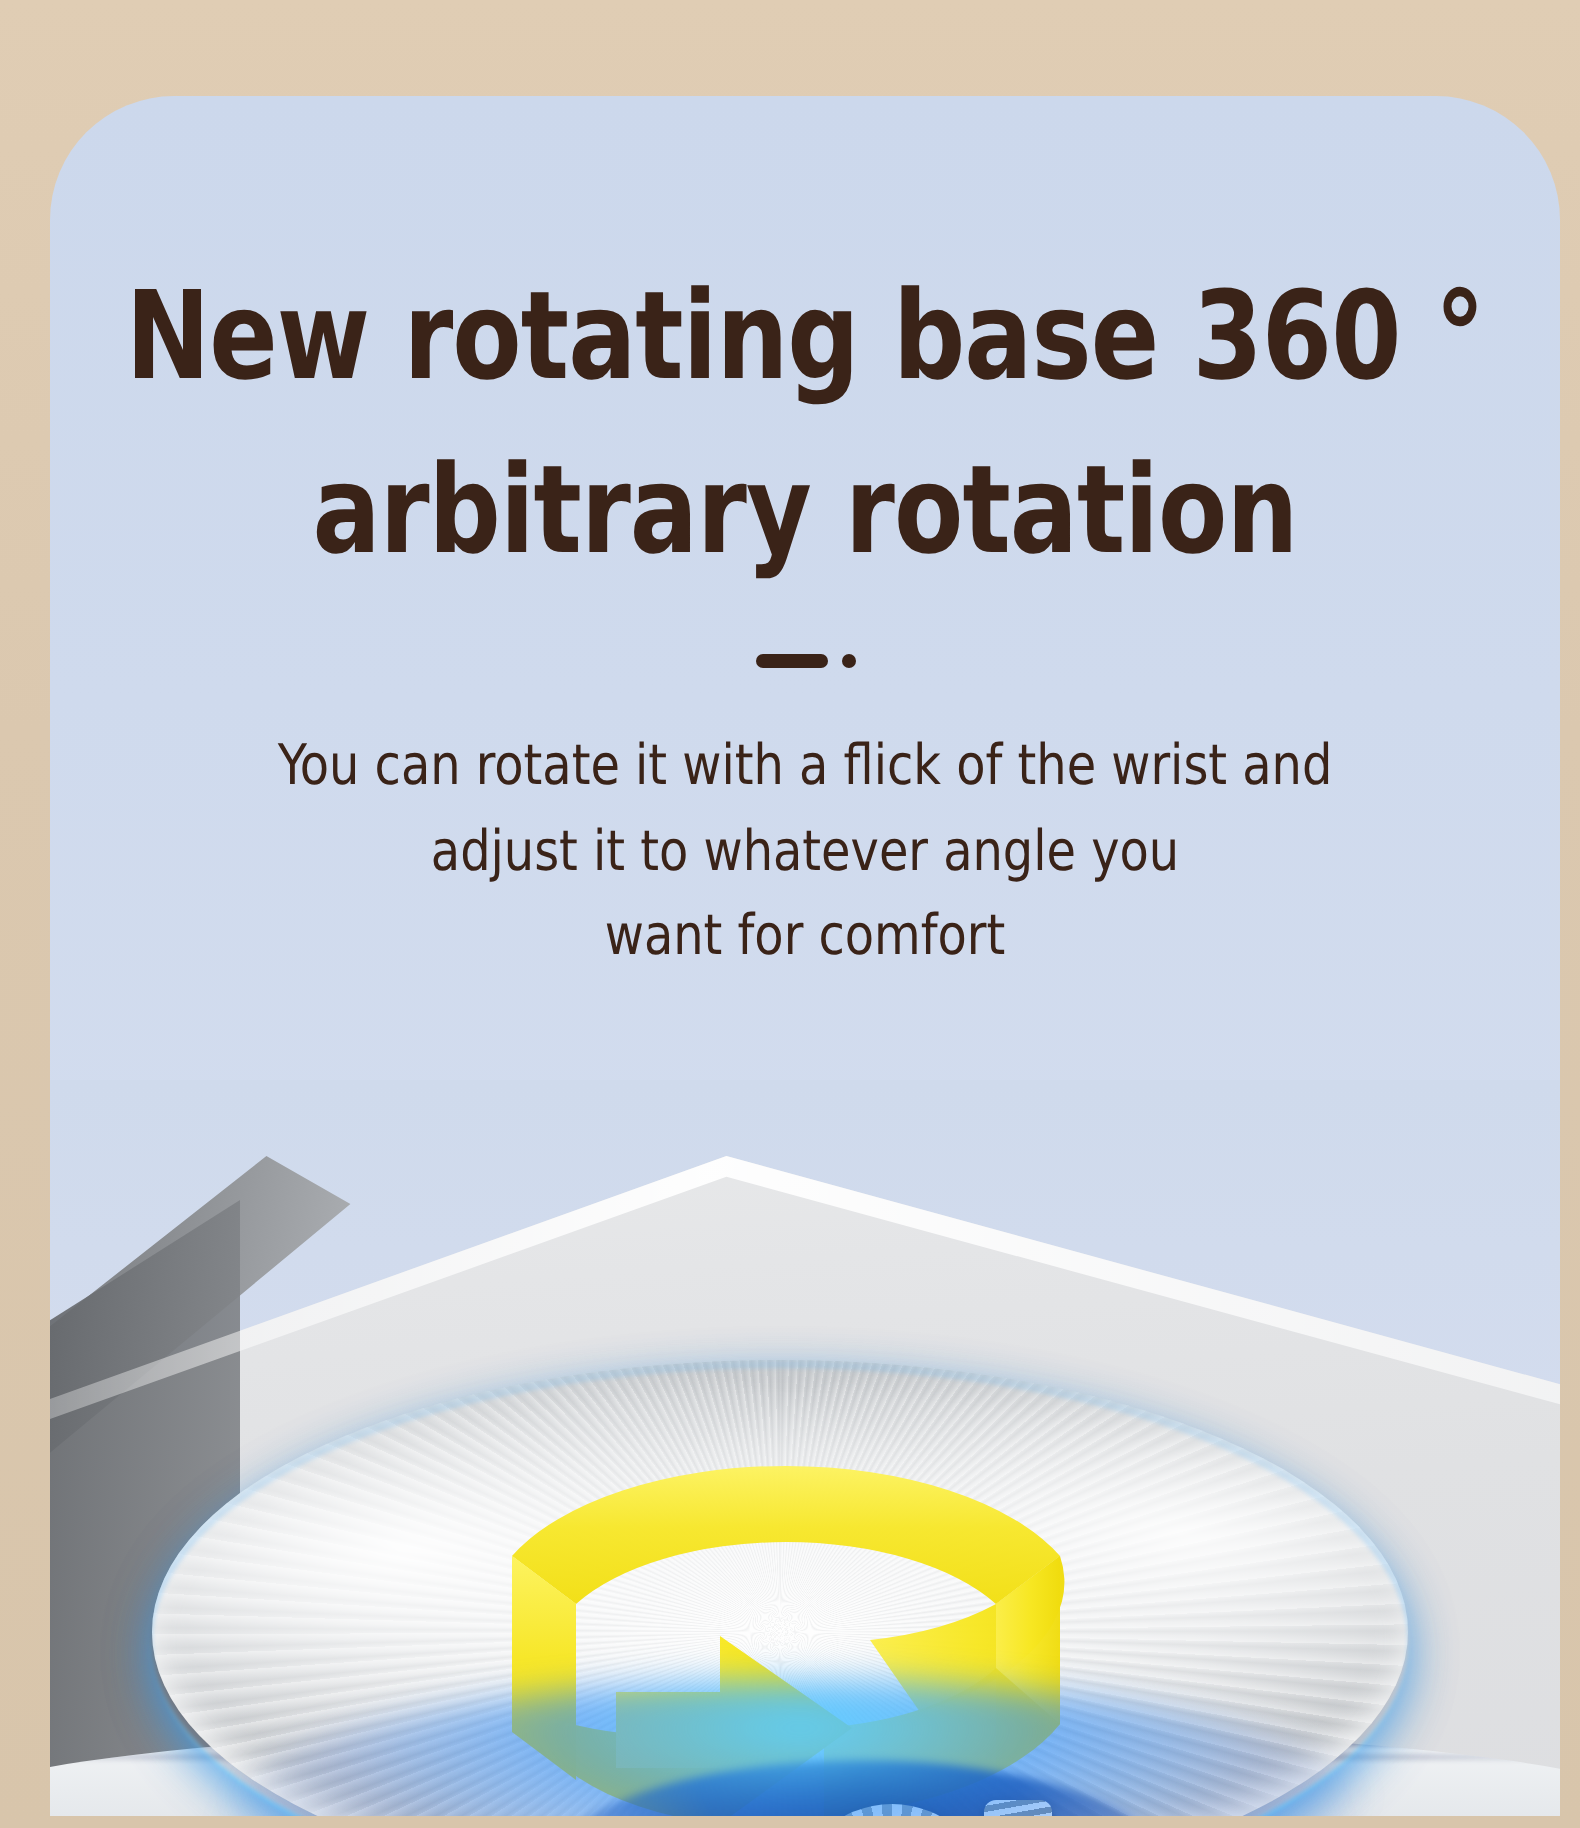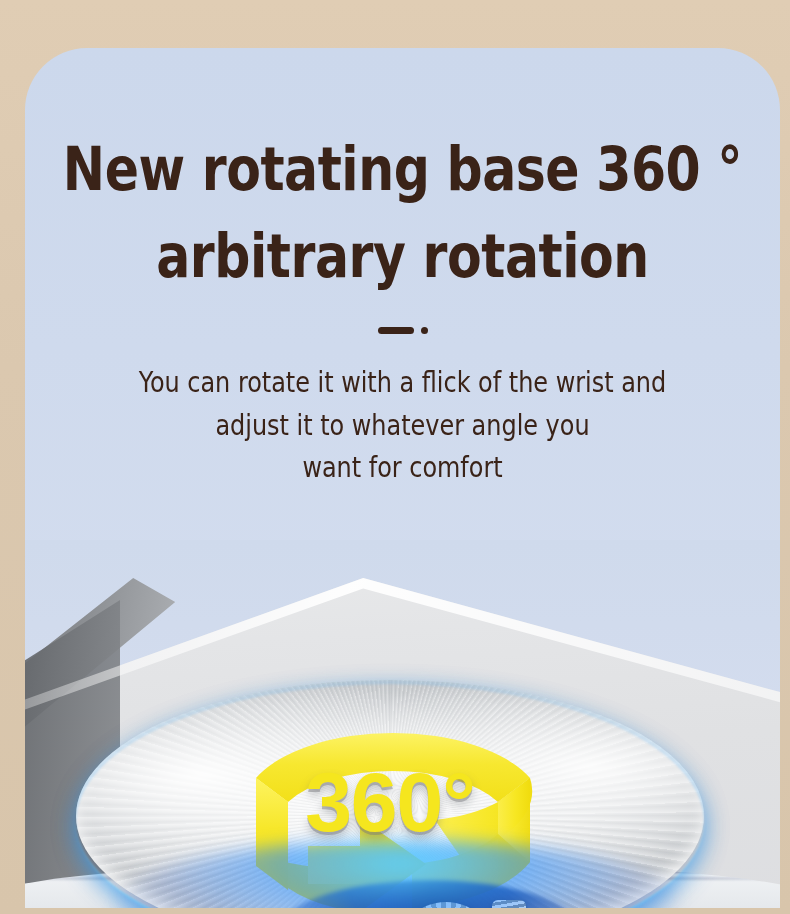--- a/index.html
+++ b/index.html
@@ -429,20 +429,19 @@
           <path d="M 248 196
                    L 300 196
                    L 300 168
                    L 366 214
                    L 300 262
                    L 300 234
                    L 248 234
                    Z" fill="url(#ygrad2)"></path>
         </svg>
 
-        <div class="badge-360">360°</div>
       </div>
 
       <div class="right-beige-wedge"></div>
     </div>
 
   </div>
 </div>
 
 </body></html>

